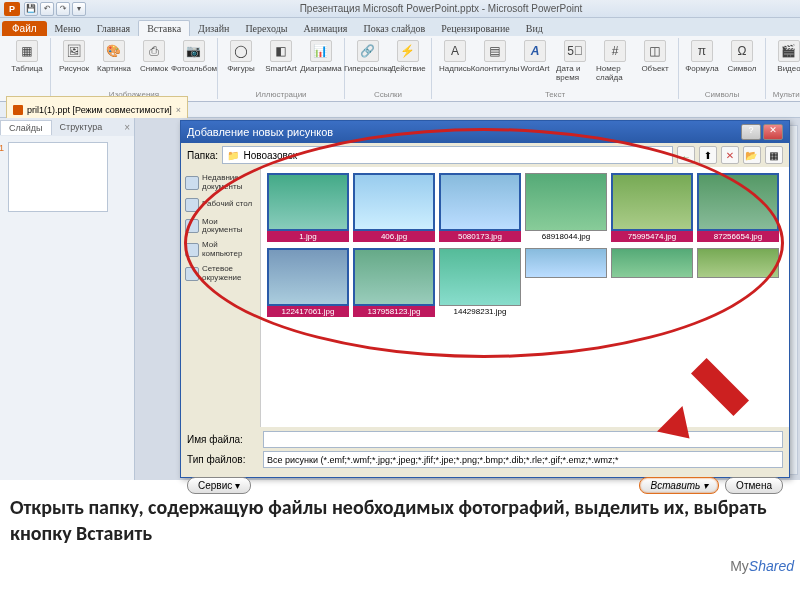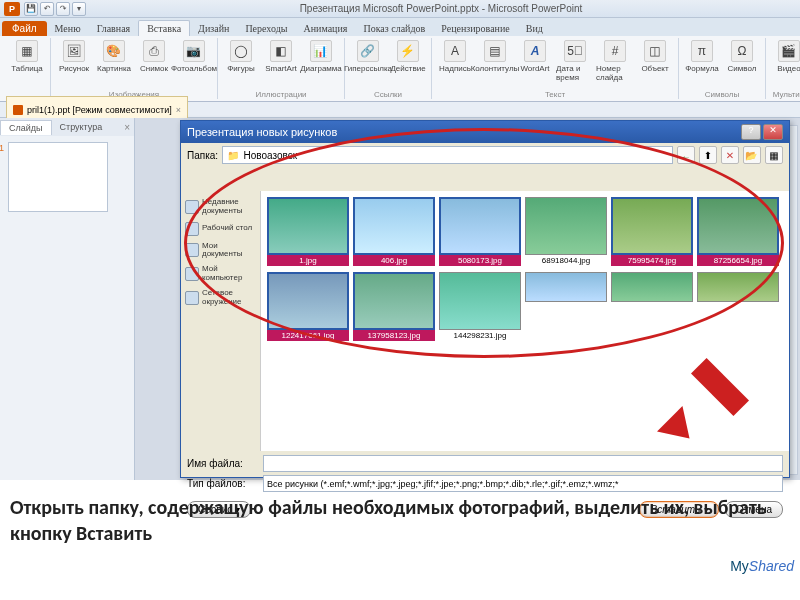--- a/index.html
+++ b/index.html
@@ -38,21 +38,21 @@
   .canvas { flex:1; background:#d4dbe6; position:relative; }
   
   .dialog { position:absolute; left:180px; top:120px; width:610px; height:358px; background:#ece9d8; border:1px solid #2a5aa8; box-shadow: 2px 2px 6px rgba(0,0,0,0.3); }
   .dialog-title { height:22px; background: linear-gradient(#3b6fc4,#2a5aa8); color:#fff; font-size:11px; display:flex;align-items:center;padding:0 6px; }
   .dialog-title .dsp { flex:1; }
   .win-btn { width:20px; height:16px; background: linear-gradient(#e8e8e8,#c8c8c8); border:1px solid #888; margin-left:2px; font-size:9px; text-align:center; border-radius:2px; }
   .win-btn.close { background: linear-gradient(#e88,#c44); color:#fff; }
   .dialog-toolbar { height:24px; display:flex; align-items:center; padding:2px 6px; font-size:10px; gap:4px; background:#ece9d8; }
   .dialog-toolbar .folder-cb { flex:1; background:#fff; border:1px solid #a8b8cc; height:18px; padding:0 4px; display:flex;align-items:center;gap:4px; }
   .tb-ico { width:18px; height:18px; border:1px solid #bbb; border-radius:2px; background:#f8f8f8; display:flex;align-items:center;justify-content:center;font-size:10px; }
-  .dialog-body { display:flex; height:260px;margin-top:24px; }
+  .dialog-body { display:flex; height:260px; }
   .places { width:80px; background:#ece9d8; border-right:1px solid #ccc; padding:4px 2px; }
   .place { font-size:8px; color:#333; display:flex; align-items:center; gap:3px; padding:3px 2px; line-height:1.1; }
   .place .pico { width:14px; height:14px; background:#cde; border:1px solid #89a; border-radius:2px; flex-shrink:0; }
   .file-grid { flex:1; background:#fff; padding:6px; overflow:hidden; position:relative; }
   .grid-wrap { display:flex; flex-wrap:wrap; gap:6px 4px; align-content:flex-start; }
   .thumb { width:82px; }
   .thumb .img { width:82px; height:58px; border:1px solid #888; background:linear-gradient(#7ab,#cde); }
   .thumb.sel .img { border:2px solid #2a5aa8; }
   .thumb .lbl { font-size:8px; text-align:center; padding:1px 0; white-space:nowrap; overflow:hidden; text-overflow:ellipsis; }
   .thumb.sel .lbl { background:#be185d; color:#fff; }
@@ -66,21 +66,21 @@
   .scrollbar-v { position:absolute; right:2px; top:125px; width:14px; height:350px; background:#e8eef5; border:1px solid #c2ccdb; }
   
   .red-ellipse { position:absolute; left:184px; top:128px; width:600px; height:230px; border:3px solid #cc2020; border-radius:50%; pointer-events:none; }
   
   .arrow { position:absolute; left:680px; top:394px; width:0;height:0; }
   .arrow::before { content:''; position:absolute; width:60px; height:22px; background:#cc2020; transform:rotate(45deg); left:10px; top:-18px; }
   .arrow::after { content:''; position:absolute; left:-12px; top:18px; border:18px solid transparent; border-top:28px solid #cc2020; transform:rotate(-45deg); }
   
   .caption { position:absolute; left:10px; top:494px; width:780px; font-size:20px; font-weight:bold; color:#222; line-height:1.3; font-family: Calibri, sans-serif; }
   .watermark { position:absolute; right:6px; bottom:26px; font-size:14px; color:#3b6fc4; font-style:italic; }
-  .watermark span:first-child { color:#0c4a6e; font-style:normal; }
+  .watermark span:first-child { color:#737373; font-style:normal; }
 </style>
 </head>
 <body>
 
 <div class="app">
 
   <div class="titlebar">
     <div class="logo">P</div>
     <div class="qat">
       <div class="qat-btn">💾</div>
@@ -239,21 +239,21 @@
         </div>
       </div>
     </div>
     <div class="canvas"></div>
   </div>
   <div class="scrollbar-v"></div>
 </div>
 
 <div class="dialog">
   <div class="dialog-title">
-    <span class="dsp">Презентация новых рисунков</span>
+    <span class="dsp">Добавление новых рисунков</span>
     <div class="win-btn">?</div>
     <div class="win-btn close">✕</div>
   </div>
   <div class="dialog-toolbar">
     <span>Папка:</span>
     <div class="folder-cb">
       <span>📁</span>
       <span>Новоазовск</span>
     </div>
     <div class="tb-ico" style="color:#2a8a2a">←</div>

